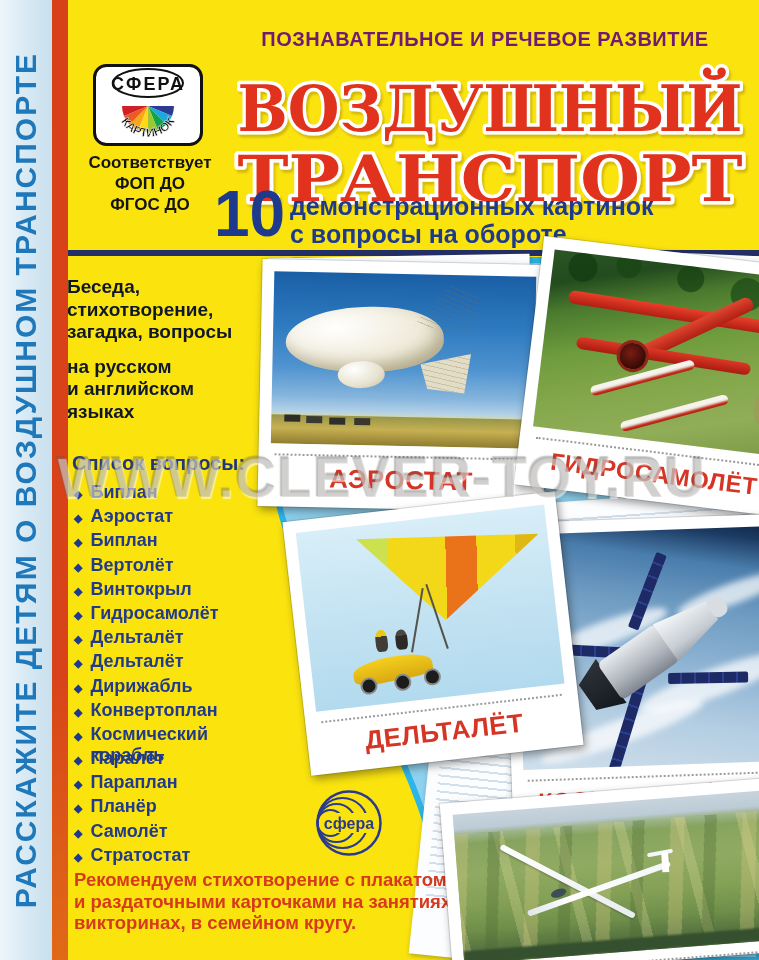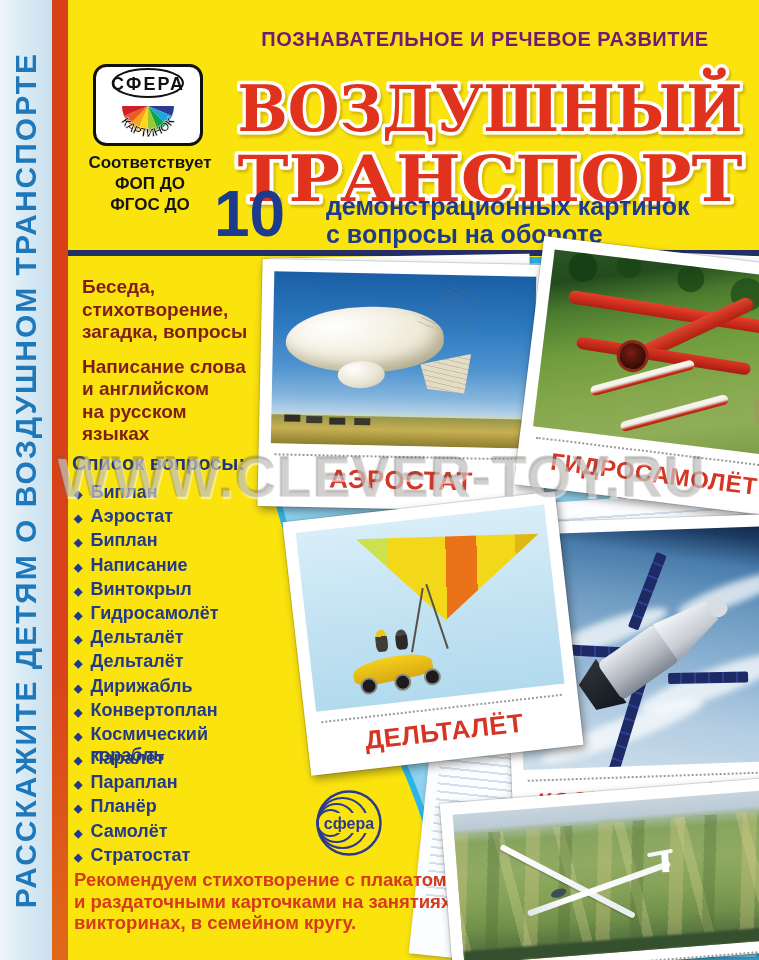--- a/index.html
+++ b/index.html
@@ -17,34 +17,34 @@
 
   
   .tagline{position:absolute;left:225px;top:28px;width:520px;text-align:center;
     font-size:20px;font-weight:bold;color:#701a75;letter-spacing:.5px;z-index:3;}
   .title-svg{position:absolute;left:220px;top:55px;width:540px;height:158px;z-index:3;}
   .title-text{font-family:"DejaVu Serif",serif;font-weight:bold;font-size:63px;
     fill:#e0331e;stroke:#ffffff;stroke-width:7px;paint-order:stroke;stroke-linejoin:round;}
   .count{position:absolute;left:214px;top:184px;font-size:64px;font-weight:bold;
     color:#1d3a8c;z-index:3;line-height:60px;}
   .count-caption{position:absolute;left:290px;top:192px;font-size:25px;font-weight:bold;
-    color:#1d3a8c;line-height:28px;z-index:3;margin-left:36px;}
+    color:#1d3a8c;line-height:28px;z-index:3;}
 
   
   .brand-logo{position:absolute;left:93px;top:64px;width:110px;height:82px;z-index:3;}
   .compliance{position:absolute;left:68px;top:152px;width:164px;text-align:center;
     font-size:17px;font-weight:bold;color:#141414;line-height:21px;z-index:3;}
 
   
   .navy-rule{position:absolute;left:67px;top:250px;width:692px;height:6px;background:#232f66;z-index:2;}
   .panel-svg{position:absolute;left:253px;top:252px;width:506px;height:708px;z-index:1;}
 
   
-  .features{position:absolute;left:82px;top:276px;width:190px;font-size:19px;font-weight:bold;
-    color:#7f1d1d;line-height:22.5px;z-index:3;}
+  .features{position:absolute;left:67px;top:276px;width:190px;font-size:19px;font-weight:bold;
+    color:#0f172a;line-height:22.5px;z-index:3;}
   .features .para2{margin-top:12px;}
   .list-title{position:absolute;left:72px;top:452px;font-size:20px;font-weight:bold;color:#21357e;z-index:3;}
   .pic-list{position:absolute;left:74px;top:482px;width:200px;z-index:3;}
   .li{display:flex;align-items:baseline;height:24.2px;font-size:18px;font-weight:bold;color:#223a8c;}
   .li .b{font-size:11px;margin-right:8px;color:#1e3a8c;}
   .recommendation{position:absolute;left:74px;top:869px;width:390px;font-size:18.5px;
     font-weight:bold;color:#d6391c;line-height:21.5px;z-index:3;}
 
   
   .card{position:absolute;background:#fff;padding:12px 12px 0;
@@ -246,23 +246,22 @@
     <div>ФГОС ДО</div>
   </div>
 
   <div class="features">
     <div class="para1">
       <div>Беседа,</div>
       <div>стихотворение,</div>
       <div>загадка, вопросы</div>
     </div>
     <div class="para2">
-      <div>Написание слова</div>
+      <div>на русском</div>
       <div>и английском</div>
-      <div>на русском</div>
       <div>языках</div>
     </div>
   </div>
 
   <div class="list-title">Список вопросы:</div>
 
   <div class="pic-list">
     <div class="li">
         <span class="b">◆</span>
         <span>Биплан</span>
@@ -270,21 +269,21 @@
     <div class="li">
         <span class="b">◆</span>
         <span>Аэростат</span>
       </div>
     <div class="li">
         <span class="b">◆</span>
         <span>Биплан</span>
       </div>
     <div class="li">
         <span class="b">◆</span>
-        <span>Написание</span>
+        <span>Вертолёт</span>
       </div>
     <div class="li">
         <span class="b">◆</span>
         <span>Винтокрыл</span>
       </div>
     <div class="li">
         <span class="b">◆</span>
         <span>Гидросамолёт</span>
       </div>
     <div class="li">

